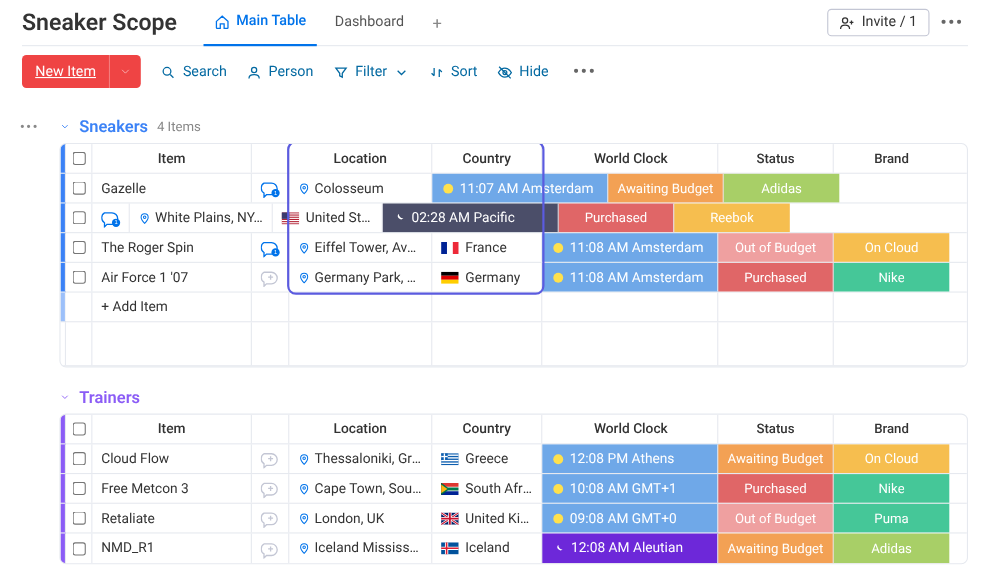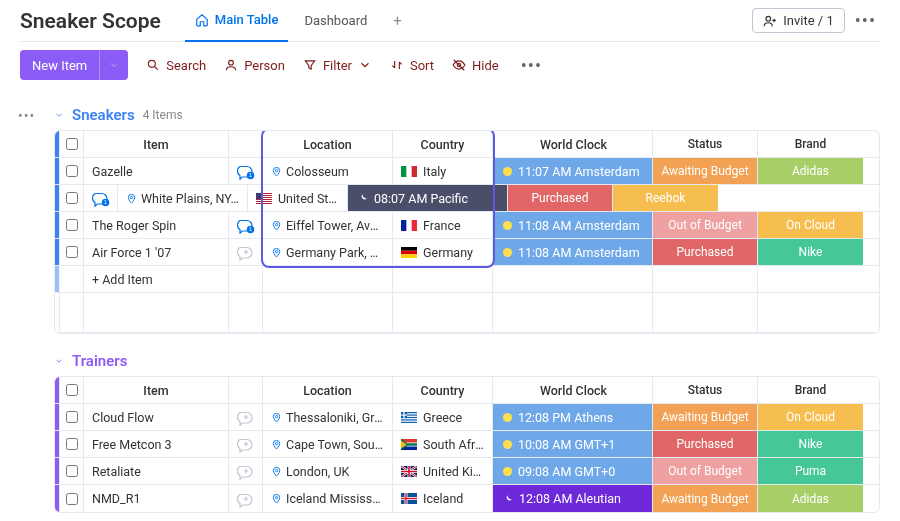--- a/index.html
+++ b/index.html
@@ -64,40 +64,41 @@
   
   .toolbar {
     display: flex;
     align-items: center;
     height: 46px;
     gap: 18px;
   }
   .new-item {
     display: flex;
     align-items: center;
-    background: #8b5cf6;
+    background: #ef4444;
     color: #fff;
     border-radius: 4px;
     overflow: hidden;
     cursor: pointer;
     height: 30px;
+    text-decoration: underline;
   }
   .new-item .ni-label { padding: 0 12px; font-size: 13px; }
   .new-item .ni-caret {
     border-left: 1px solid rgba(255,255,255,0.3);
     padding: 0 8px;
     height: 100%;
     display: flex;
     align-items: center;
   }
   .tool {
     display: flex;
-    align-items: flex-start;
+    align-items: flex-end;
     gap: 6px;
-    color: #7f1d1d;
+    color: #0369a1;
     font-size: 13px;
     cursor: pointer;
   }
   .tool svg, .tab svg, .invite-btn svg { width: 14px; height: 14px; stroke: currentColor; fill: none; stroke-width: 2; }
   
   .group { margin-top: 18px; position: relative; }
   .group-head {
     display: flex;
     align-items: center;
     gap: 8px;
@@ -288,26 +289,20 @@
       <text x="18" y="20" text-anchor="middle" fill="#fff" font-size="7" font-family="Arial" stroke="none">1</text>
     </svg>
             </div>
       <div class="cell location">
               <svg class="pin-ic" viewBox="0 0 24 24" style="stroke:#0073ea;fill:none;stroke-width:2;">
     <path d="M12 22s7-7 7-12a7 7 0 0 0-14 0c0 5 7 12 7 12z"></path>
                 <circle cx="12" cy="10" r="2.5"></circle>
   </svg>
               <span class="txt">Colosseum</span>
             </div>
-      <div class="cell country">
-              <svg class="flag" viewBox="0 0 16 11">
-                <use href="#flag-it"></use>
-              </svg>
-              <span class="txt">Italy</span>
-            </div>
       <div class="cell clock" style="background:#6fa8e8;text-align:right;">
               <span class="clock-dot" style="background:#ffe14d;"></span>
               <span class="txt">11:07 AM Amsterdam</span>
             </div>
       <div class="cell status" style="background:#f3a154;">
               <span class="txt">Awaiting Budget</span>
             </div>
       <div class="cell brand" style="background:#a8cf67;">
               <span class="txt">Adidas</span>
             </div>
@@ -334,21 +329,21 @@
       <div class="cell country">
               <svg class="flag" viewBox="0 0 16 11">
                 <use href="#flag-us"></use>
               </svg>
               <span class="txt">United State...</span>
             </div>
       <div class="cell clock" style="background:#4b4e69;">
               <svg width="10" height="10" viewBox="0 0 24 24" style="fill:#fff;">
                 <path d="M21 13A9 9 0 0 1 11 3a7 7 0 1 0 10 10z"></path>
               </svg>
-              <span class="txt">08:07 AM Pacific</span>
+              <span class="txt">02:28 AM Pacific</span>
             </div>
       <div class="cell status" style="background:#e06667;">
               <span class="txt">Purchased</span>
             </div>
       <div class="cell brand" style="background:#f6be4f;">
               <span class="txt">Reebok</span>
             </div>
     </div>
           <div class="row">
       <div class="cell stripe" style="background:#3b82f6;"></div>

